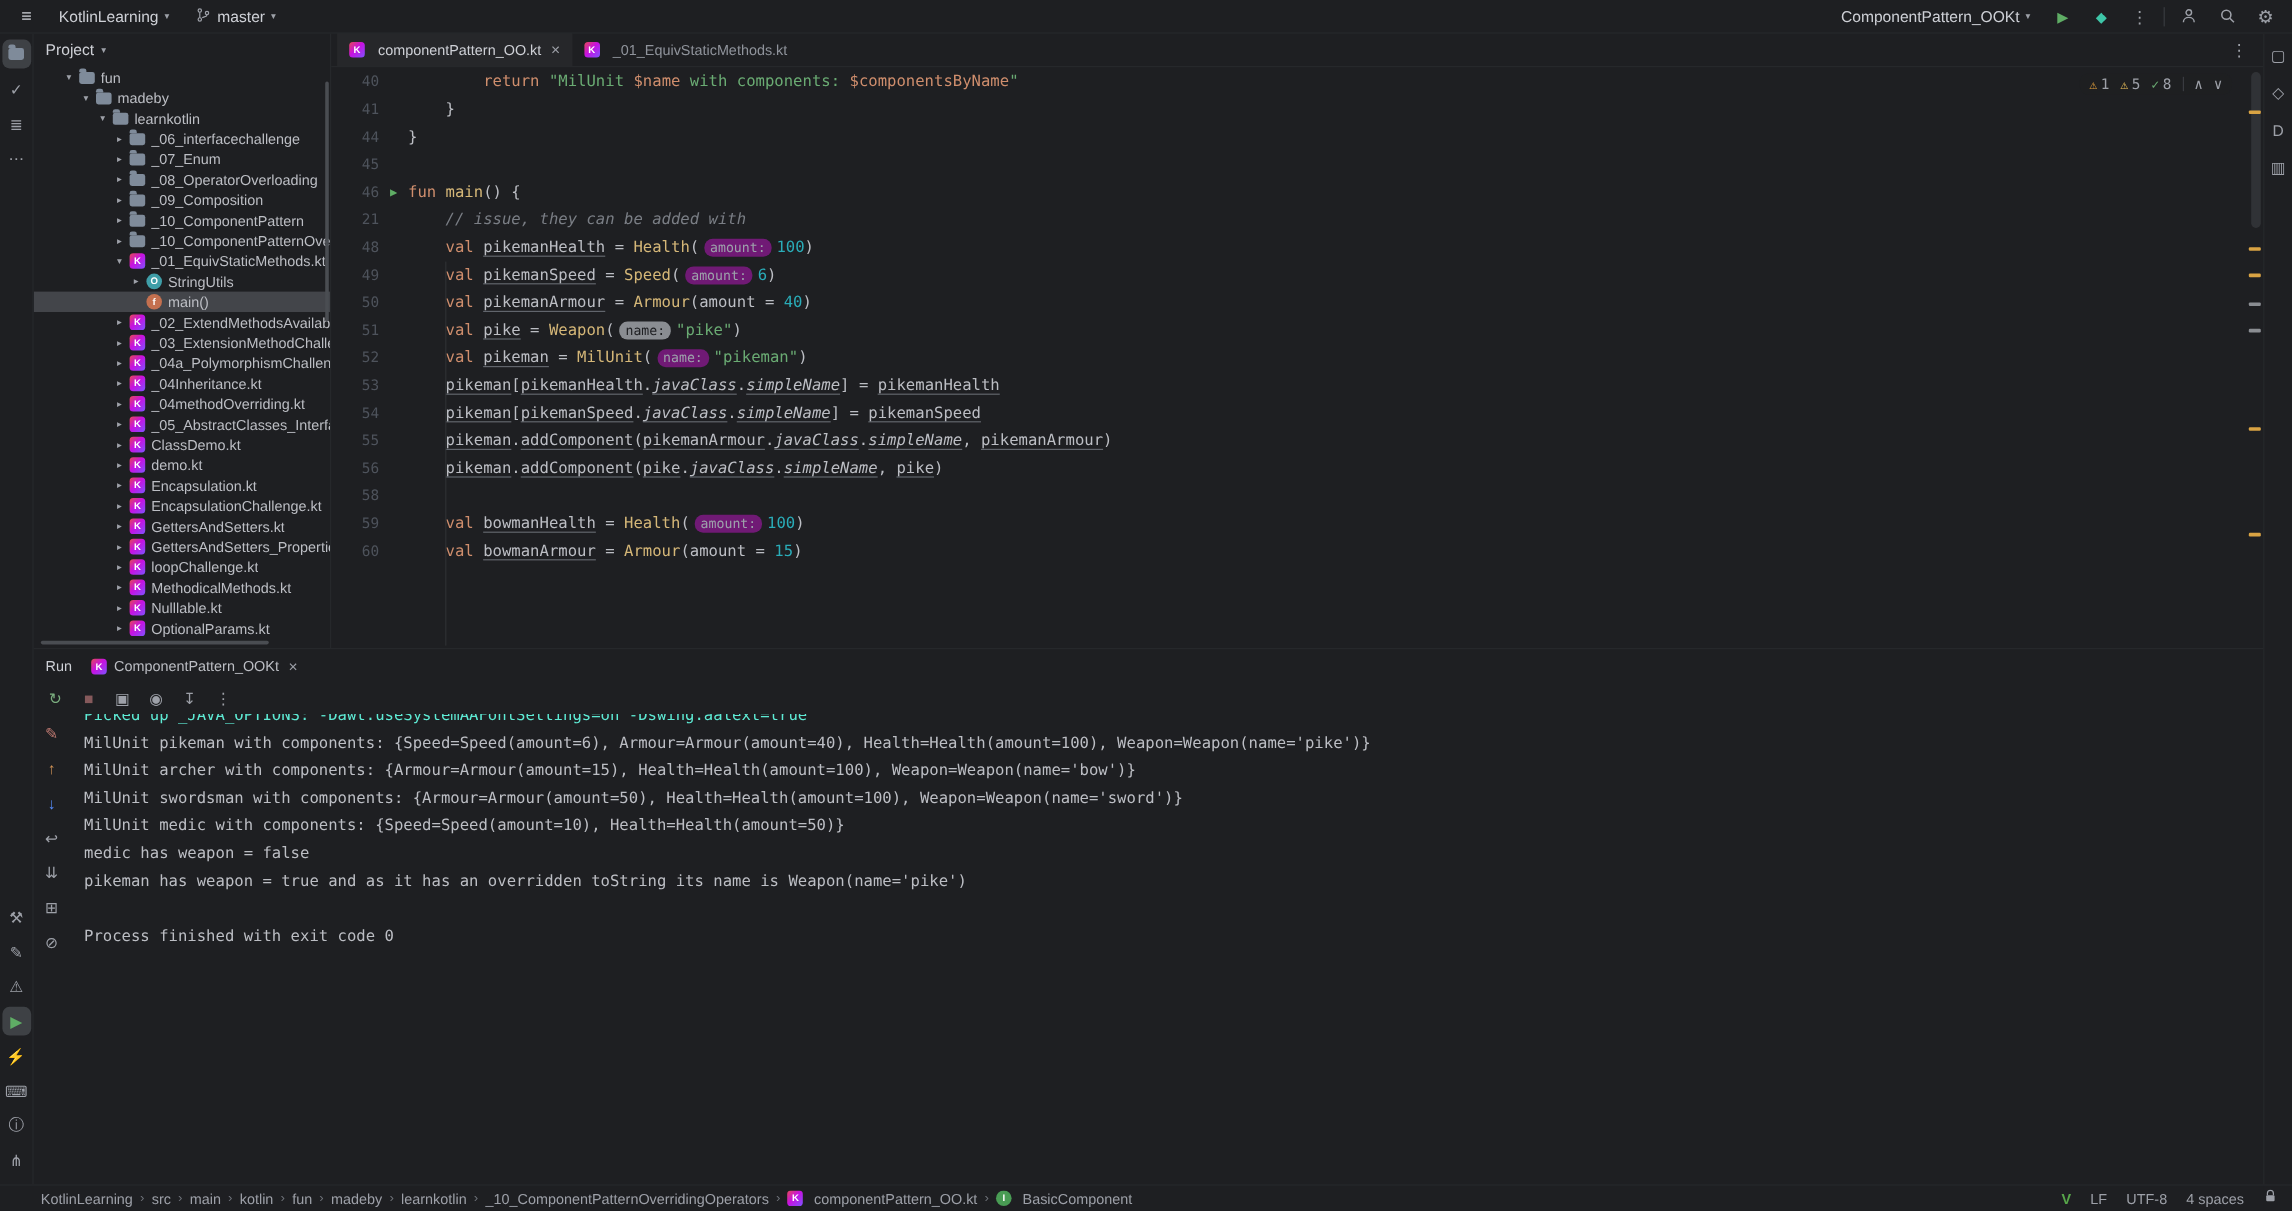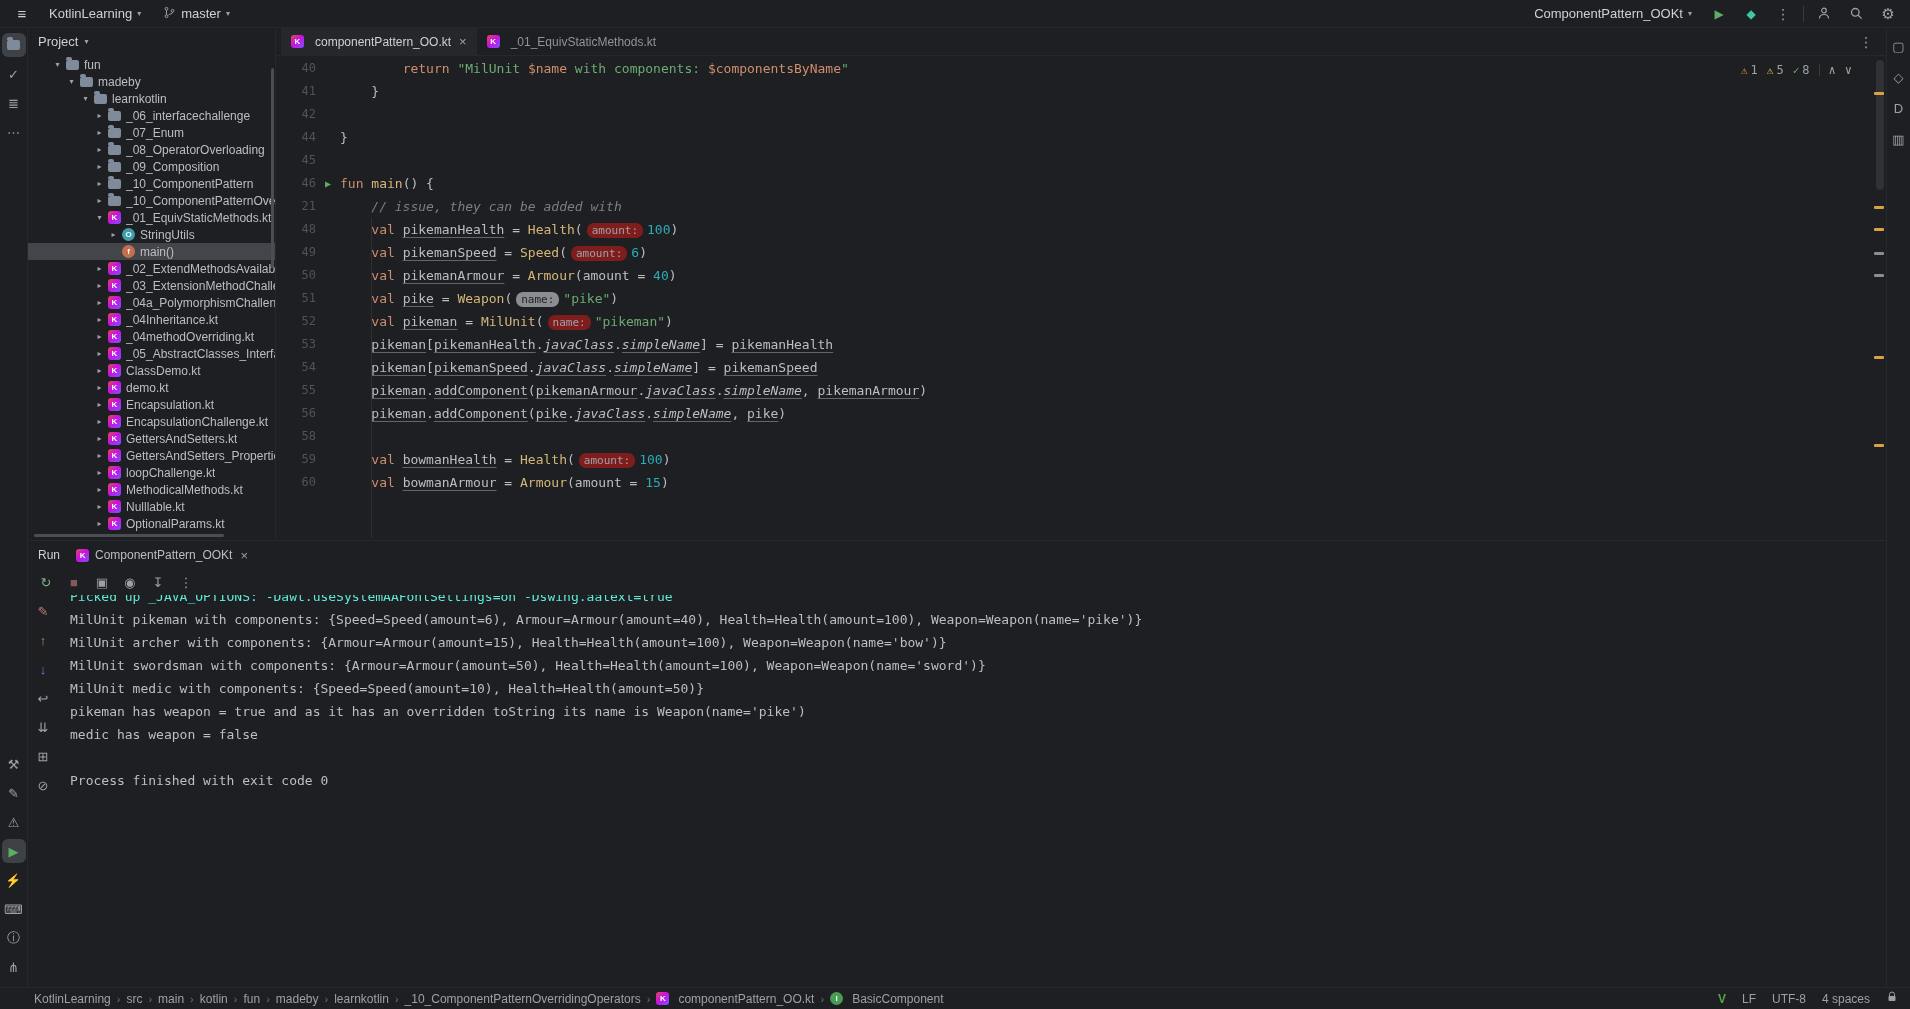--- a/index.html
+++ b/index.html
@@ -66,21 +66,21 @@
   .lcontent{white-space:pre}
   .s-pl{color:#BCBEC4}
   .s-kw{color:#CF8E6D}
   .s-str{color:#6AAB73}
   .s-num{color:#2AACB8}
   .s-fn{color:#D5B778}
   .s-cm{color:#7A7E85;font-style:italic}
   .s-v{color:#BCBEC4;text-decoration:underline;text-decoration-color:#61656C;text-underline-offset:3px}
   .s-pr{color:#BCBEC4;font-style:italic;text-decoration:underline;text-decoration-color:#61656C;text-underline-offset:3px}
   .s-hint,.s-hintHL{display:inline-block;font-size:11px;line-height:15px;padding:0 5px;border-radius:7px;margin:0 4px;vertical-align:middle}
-  .s-hint{background:#7f1d1d;color:#9DA2AB}
+  .s-hint{background:#701a75;color:#9DA2AB}
   .s-hintHL{background:#8A8D92;color:#1E1F22}
   .indent-guide{position:absolute;left:95px;top:162px;width:1px;height:320px;background:#2E3033}
   .insp{position:absolute;top:5px;right:26px;display:flex;align-items:center;gap:9px;background:rgba(30,31,34,.92);border-radius:8px;padding:2px 8px;font-size:12px;color:#9DA0A8}
   .insp .item{display:flex;align-items:center;gap:3px}
   .insp .ig{font-size:11px}
   .insp .sepv{width:1px;height:12px;background:#393B40}
   .e-scroll{position:absolute;right:2px;top:4px;width:8px;height:130px;border-radius:4px;background:rgba(166,171,179,.14)}
   .mark{position:absolute;right:2px;width:10px;height:3px;border-radius:1px}
 
   
@@ -364,21 +364,20 @@
                   <span class="t-ic ic-kotlin">K</span>
                   <span>_01_EquivStaticMethods.kt</span>
                 </div>
               </div>
             <span class="tb-icon tab-more">⋮</span>
           </div>
           <div class="editor">
             <div>
                 <div class="code-line"><span class="gnum">40</span><span class="gmark"></span><span class="lcontent"><span class="s-pl">        </span><span class="s-kw">return</span><span class="s-pl"> </span><span class="s-str">"MilUnit </span><span class="s-kw">$name</span><span class="s-str"> with components: </span><span class="s-kw">$componentsByName</span><span class="s-str">"</span></span></div>
                 <div class="code-line"><span class="gnum">41</span><span class="gmark"></span><span class="lcontent"><span class="s-pl">    }</span></span></div>
-                <div class="code-line"><span class="gnum">42</span><span class="gmark"></span><span class="lcontent"></span></div>
                 <div class="code-line"><span class="gnum">44</span><span class="gmark"></span><span class="lcontent"><span class="s-pl">}</span></span></div>
                 <div class="code-line"><span class="gnum">45</span><span class="gmark"></span><span class="lcontent"></span></div>
                 <div class="code-line"><span class="gnum">46</span><span class="gmark">▶</span><span class="lcontent"><span class="s-kw">fun</span><span class="s-pl"> </span><span class="s-fn">main</span><span class="s-pl">() {</span></span></div>
                 <div class="code-line"><span class="gnum">21</span><span class="gmark"></span><span class="lcontent"><span class="s-pl">    </span><span class="s-cm">// issue, they can be added with</span></span></div>
                 <div class="code-line"><span class="gnum">48</span><span class="gmark"></span><span class="lcontent"><span class="s-pl">    </span><span class="s-kw">val</span><span class="s-pl"> </span><span class="s-v">pikemanHealth</span><span class="s-pl"> = </span><span class="s-fn">Health</span><span class="s-pl">(</span><span class="s-hint">amount:</span><span class="s-num">100</span><span class="s-pl">)</span></span></div>
                 <div class="code-line"><span class="gnum">49</span><span class="gmark"></span><span class="lcontent"><span class="s-pl">    </span><span class="s-kw">val</span><span class="s-pl"> </span><span class="s-v">pikemanSpeed</span><span class="s-pl"> = </span><span class="s-fn">Speed</span><span class="s-pl">(</span><span class="s-hint">amount:</span><span class="s-num">6</span><span class="s-pl">)</span></span></div>
                 <div class="code-line"><span class="gnum">50</span><span class="gmark"></span><span class="lcontent"><span class="s-pl">    </span><span class="s-kw">val</span><span class="s-pl"> </span><span class="s-v">pikemanArmour</span><span class="s-pl"> = </span><span class="s-fn">Armour</span><span class="s-pl">(</span><span class="s-pl">amount</span><span class="s-pl"> = </span><span class="s-num">40</span><span class="s-pl">)</span></span></div>
                 <div class="code-line"><span class="gnum">51</span><span class="gmark"></span><span class="lcontent"><span class="s-pl">    </span><span class="s-kw">val</span><span class="s-pl"> </span><span class="s-v">pike</span><span class="s-pl"> = </span><span class="s-fn">Weapon</span><span class="s-pl">(</span><span class="s-hintHL">name:</span><span class="s-str">"pike"</span><span class="s-pl">)</span></span></div>
                 <div class="code-line"><span class="gnum">52</span><span class="gmark"></span><span class="lcontent"><span class="s-pl">    </span><span class="s-kw">val</span><span class="s-pl"> </span><span class="s-v">pikeman</span><span class="s-pl"> = </span><span class="s-fn">MilUnit</span><span class="s-pl">(</span><span class="s-hint">name:</span><span class="s-str">"pikeman"</span><span class="s-pl">)</span></span></div>
                 <div class="code-line"><span class="gnum">53</span><span class="gmark"></span><span class="lcontent"><span class="s-pl">    </span><span class="s-v">pikeman</span><span class="s-pl">[</span><span class="s-v">pikemanHealth</span><span class="s-pl">.</span><span class="s-pr">javaClass</span><span class="s-pl">.</span><span class="s-pr">simpleName</span><span class="s-pl">] = </span><span class="s-v">pikemanHealth</span></span></div>
@@ -471,22 +470,22 @@
               <div class="rg-btn">
                 <span>⊘</span>
               </div>
             </div>
           <div class="console">
               <div class="console-line cl-stderr clip">Picked up _JAVA_OPTIONS: -Dawt.useSystemAAFontSettings=on -Dswing.aatext=true</div>
               <div class="console-line cl-out">MilUnit pikeman with components: {Speed=Speed(amount=6), Armour=Armour(amount=40), Health=Health(amount=100), Weapon=Weapon(name='pike')}</div>
               <div class="console-line cl-out">MilUnit archer with components: {Armour=Armour(amount=15), Health=Health(amount=100), Weapon=Weapon(name='bow')}</div>
               <div class="console-line cl-out">MilUnit swordsman with components: {Armour=Armour(amount=50), Health=Health(amount=100), Weapon=Weapon(name='sword')}</div>
               <div class="console-line cl-out">MilUnit medic with components: {Speed=Speed(amount=10), Health=Health(amount=50)}</div>
+              <div class="console-line cl-out">medic has weapon = false</div>
               <div class="console-line cl-out">pikeman has weapon = true and as it has an overridden toString its name is Weapon(name='pike')</div>
-              <div class="console-line cl-out">medic has weapon = false</div>
               <div class="console-line cl-out"></div>
               <div class="console-line cl-out">Process finished with exit code 0</div>
             </div>
         </div>
       </div>
     </div>
 
     <div class="right-strip">
         <div class="tool-btn">
           <span>▢</span>

